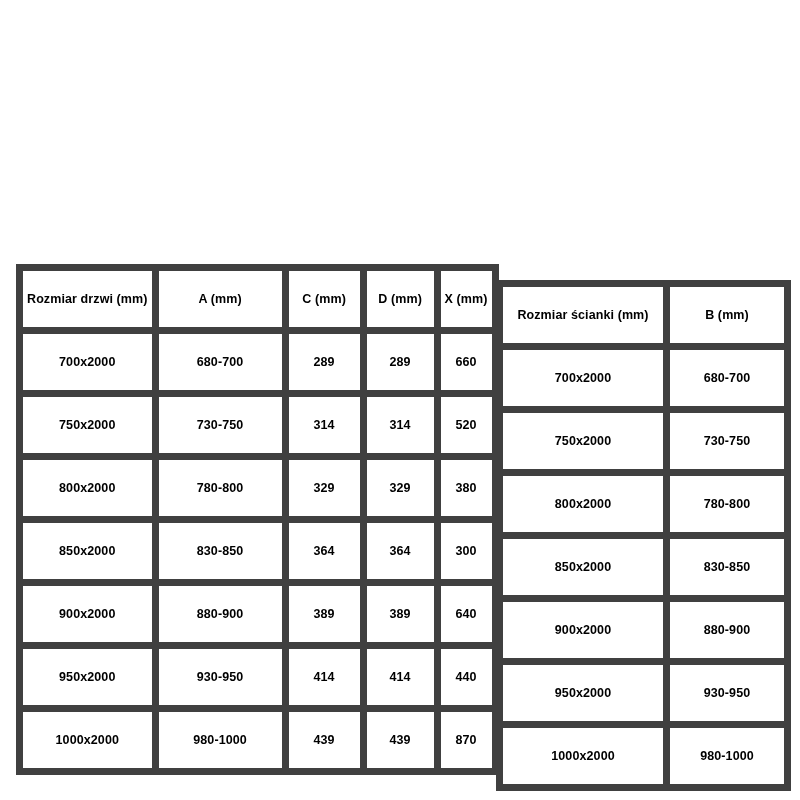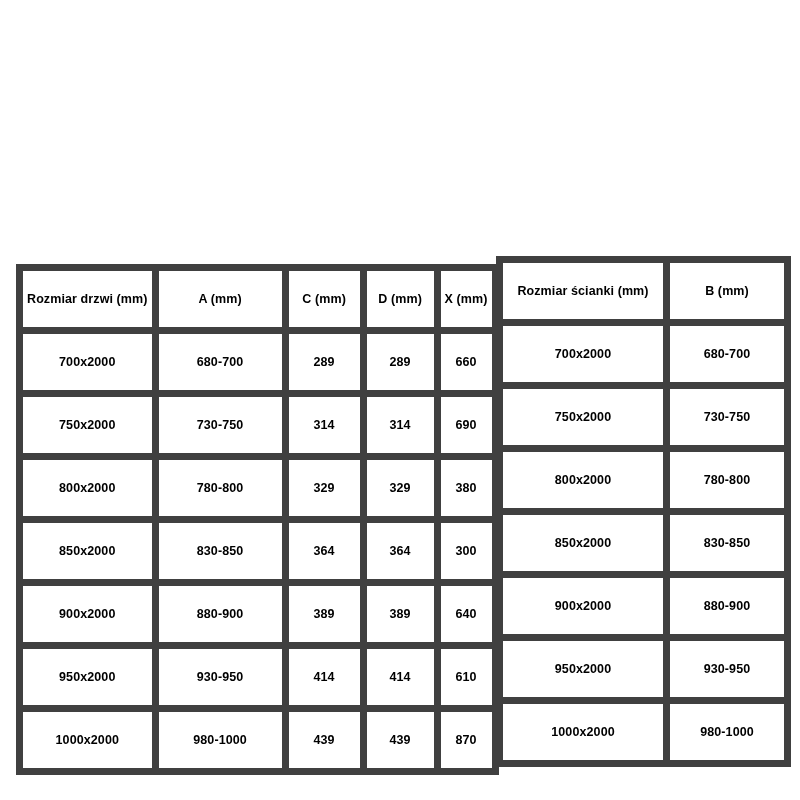--- a/index.html
+++ b/index.html
@@ -21,21 +21,21 @@
   }
   .table-wrap {
     position: absolute;
   }
   #left-table-wrap {
     left: 16px;
     top: 264px;
   }
   #right-table-wrap {
     left: 496px;
-    top: 256px;
+    top: 280px;
   }
   table.spec {
     border-collapse: collapse;
     table-layout: fixed;
   }
   table.spec td,
   table.spec th {
     border: 7px solid #404040;
     text-align: center;
     vertical-align: middle;
@@ -89,21 +89,21 @@
           <td>680-700</td>
           <td>289</td>
           <td>289</td>
           <td>660</td>
         </tr>
         <tr>
           <td>750x2000</td>
           <td>730-750</td>
           <td>314</td>
           <td>314</td>
-          <td>690</td>
+          <td>520</td>
         </tr>
         <tr>
           <td>800x2000</td>
           <td>780-800</td>
           <td>329</td>
           <td>329</td>
           <td>380</td>
         </tr>
         <tr>
           <td>850x2000</td>
@@ -117,21 +117,21 @@
           <td>880-900</td>
           <td>389</td>
           <td>389</td>
           <td>640</td>
         </tr>
         <tr>
           <td>950x2000</td>
           <td>930-950</td>
           <td>414</td>
           <td>414</td>
-          <td>610</td>
+          <td>440</td>
         </tr>
         <tr>
           <td>1000x2000</td>
           <td>980-1000</td>
           <td>439</td>
           <td>439</td>
           <td>870</td>
         </tr>
       </tbody>
     </table>

